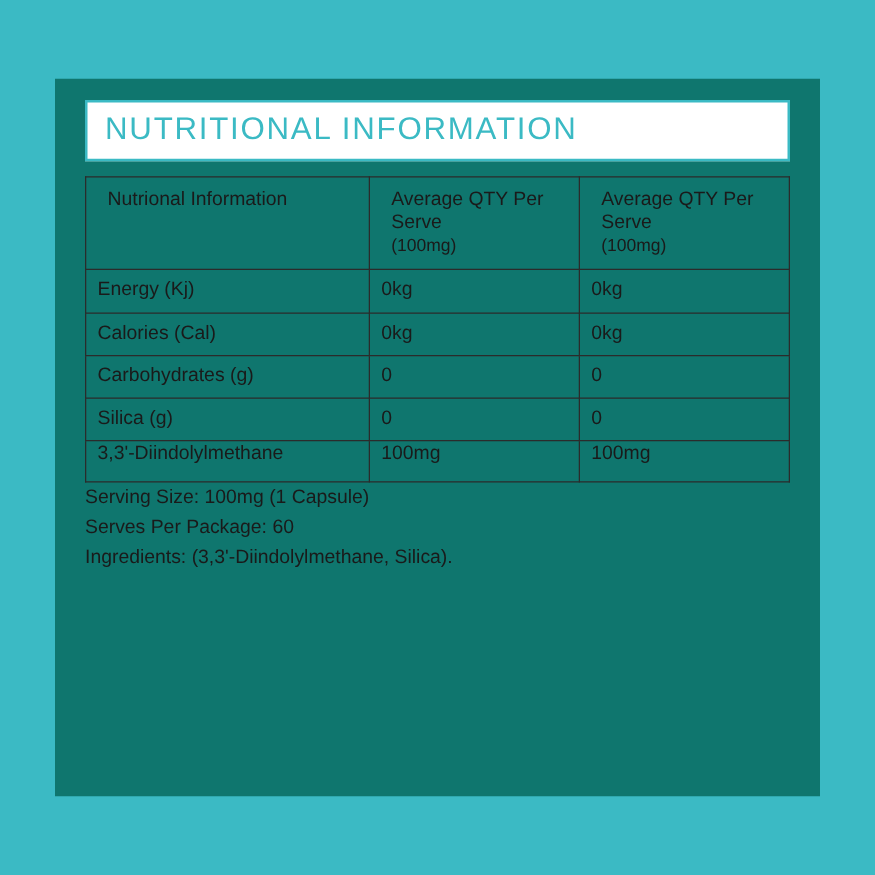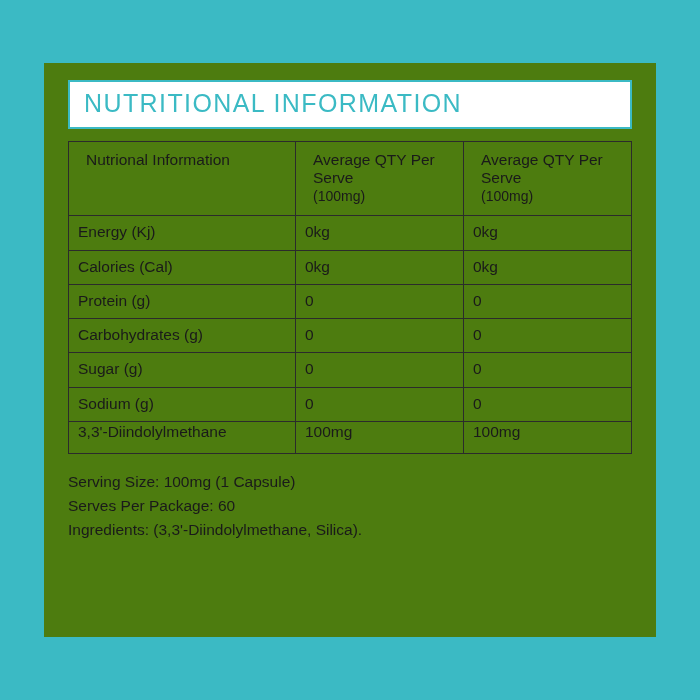--- a/index.html
+++ b/index.html
@@ -12,21 +12,21 @@
     background: #3bbac4;
     font-family: "Liberation Sans", sans-serif;
     -webkit-font-smoothing: antialiased;
   }
   .panel {
     position: absolute;
     left: 44px;
     top: 63px;
     width: 612px;
     height: 574px;
-    background: #4d7c0f;
+    background: #0f766e;
     box-sizing: border-box;
   }
   .panel-inner {
     position: absolute;
     left: 24px;
     top: 17px;
     right: 24px;
   }
   .title-bar {
     border: 2px solid #3bbac4;
@@ -70,21 +70,20 @@
     line-height: 1.2;
   }
   table.nutrition tr.header-row td.col-label {
     font-size: 15.5px;
   }
   table.nutrition tr.tall-row td {
     padding-top: 1px;
     padding-bottom: 12px;
   }
   .footer {
-    margin-top: 16px;
     font-size: 15.5px;
     color: #1a1a1a;
     line-height: 1.55;
   }
   .footer div {
     white-space: nowrap;
   }
 </style>
 </head>
 <body>
@@ -116,36 +115,26 @@
           <td class="col-label">Energy (Kj)</td>
           <td>0kg</td>
           <td>0kg</td>
         </tr>
         <tr>
           <td class="col-label">Calories (Cal)</td>
           <td>0kg</td>
           <td>0kg</td>
         </tr>
         <tr>
-          <td class="col-label">Protein (g)</td>
-          <td>0</td>
-          <td>0</td>
-        </tr>
-        <tr>
           <td class="col-label">Carbohydrates (g)</td>
           <td>0</td>
           <td>0</td>
         </tr>
         <tr>
-          <td class="col-label">Sugar (g)</td>
-          <td>0</td>
-          <td>0</td>
-        </tr>
-        <tr>
-          <td class="col-label">Sodium (g)</td>
+          <td class="col-label">Silica (g)</td>
           <td>0</td>
           <td>0</td>
         </tr>
         <tr class="tall-row">
           <td class="col-label">3,3'-Diindolylmethane</td>
           <td>100mg</td>
           <td>100mg</td>
         </tr>
       </tbody>
     </table>

